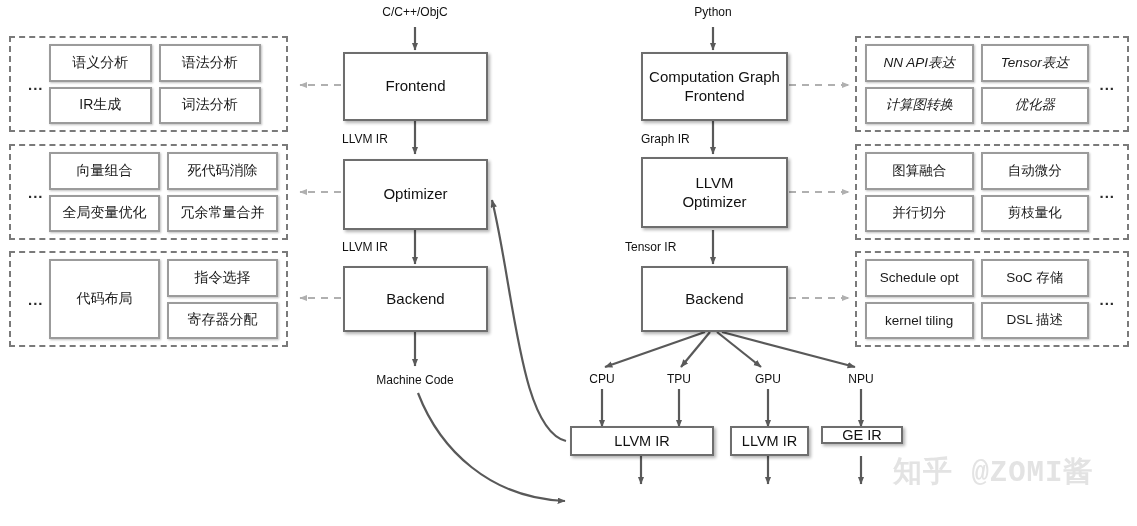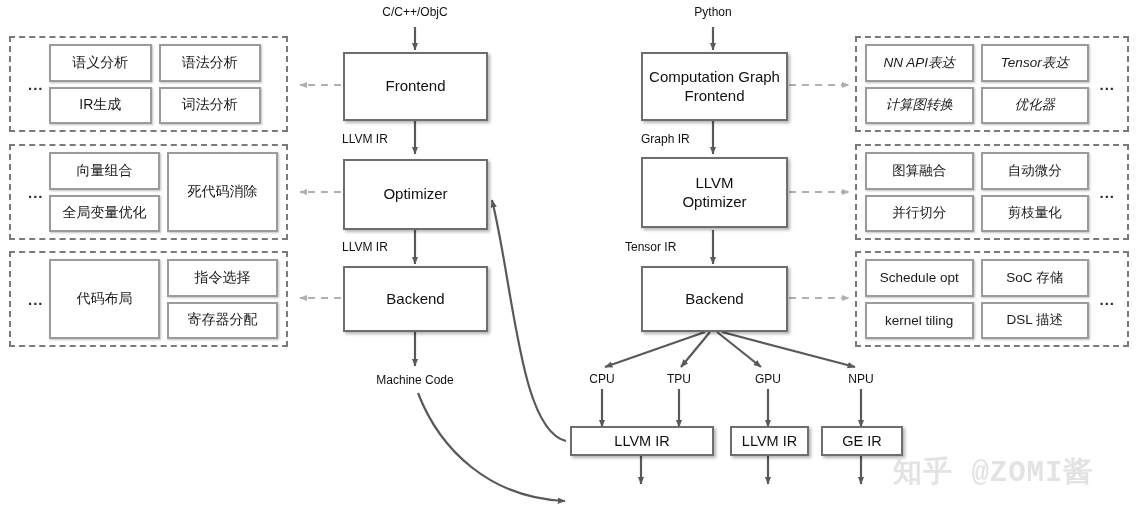--- a/index.html
+++ b/index.html
@@ -145,20 +145,21 @@
 
   <div class="group" style="left:9px;top:144px;width:279px;height:96px;">
     <span class="ellipsis" style="left:17px;">...</span>
     <div class="cells" style="left:38px;right:8px;">
       <div class="col">
         <div class="cell">向量组合</div>
         <div class="cell">全局变量优化</div>
       </div>
       <div class="col">
         <div class="cell">死代码消除</div>
+        <div class="cell">冗余常量合并</div>
       </div>
     </div>
   </div>
 
   <div class="group" style="left:9px;top:251px;width:279px;height:96px;">
     <span class="ellipsis" style="left:17px;">...</span>
     <div class="cells" style="left:38px;right:8px;">
       <div class="col">
         <div class="cell">代码布局</div>
       </div>
@@ -259,20 +260,20 @@
   <div class="label c" style="left:679px;top:373px;">TPU</div>
   <div class="label c" style="left:768px;top:373px;text-align:center;">GPU</div>
   <div class="label c" style="left:861px;top:373px;">NPU</div>
 
   <div class="smallbox" style="left:570px;top:426px;width:144px;height:30px;">
     <span>LLVM IR</span>
   </div>
   <div class="smallbox" style="left:730px;top:426px;width:79px;height:30px;">
     <span>LLVM IR</span>
   </div>
-  <div class="smallbox" style="left:821px;top:426px;width:82px;height:30px;">
+  <div class="smallbox" style="left:821px;top:426px;width:82px;height:18px;">
     <span>GE IR</span>
   </div>
 
 
   <div class="watermark">知乎 @ZOMI酱</div>
 
 </div>
 
 </body></html>

